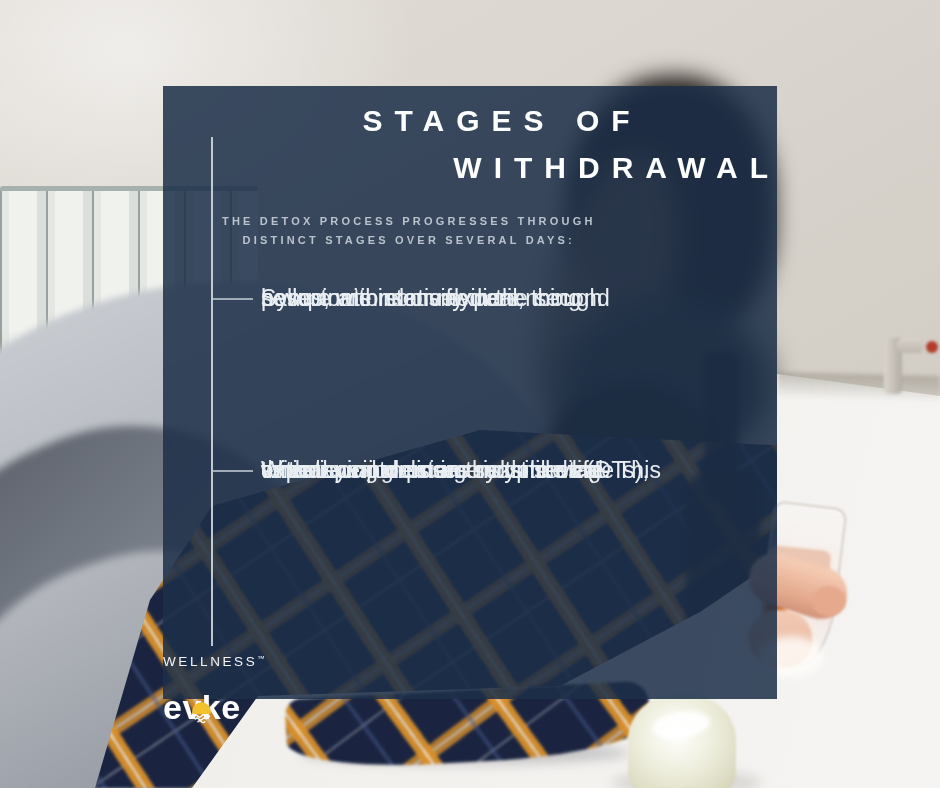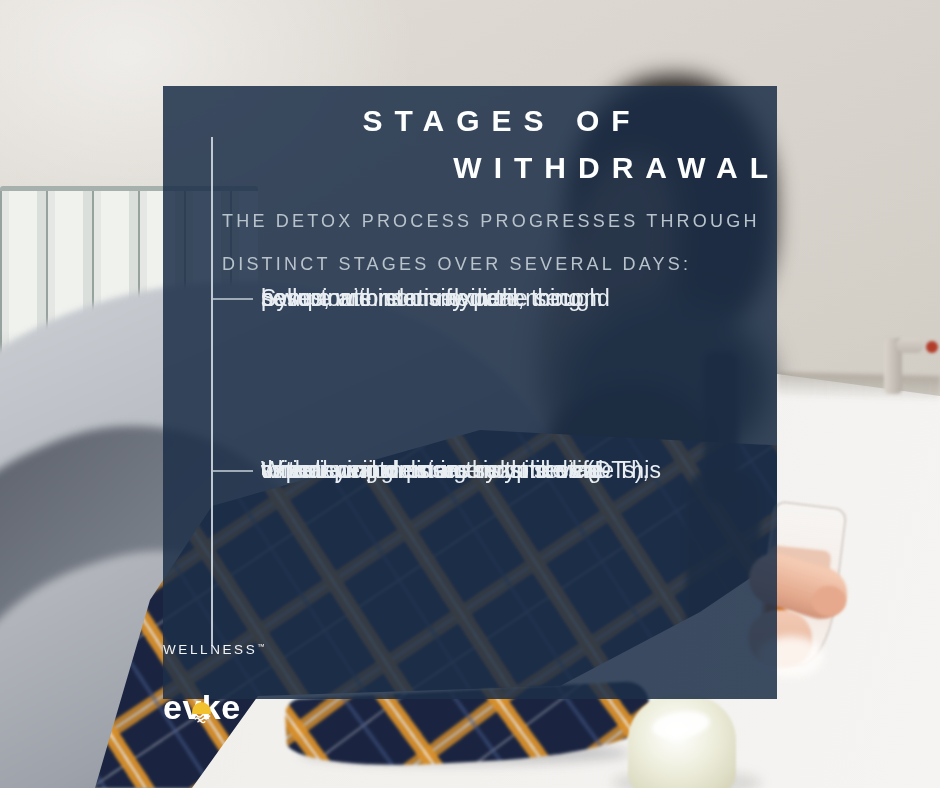--- a/index.html
+++ b/index.html
@@ -74,36 +74,36 @@
     background:linear-gradient(#f4cab2 10%,#e3a98d 70%,#d1937a 100%);border-radius:26px;filter:blur(1.5px);}
   .finger-tip{left:812px;top:586px;width:34px;height:30px;background:#e6a98d;border-radius:50%;filter:blur(1.5px);}
   .thumb{left:748px;top:610px;width:64px;height:58px;background:linear-gradient(#f3cab4,#e4b49b);border-radius:50% 50% 45% 55%;filter:blur(1.5px);}
   .knuckle-hl{left:758px;top:636px;width:66px;height:42px;background:rgba(255,253,250,0.85);border-radius:50%;filter:blur(4px);}
 
   
   .card{left:163px;top:86px;width:614px;height:613px;background:rgba(28,46,72,0.86);}
   .vline{left:48px;top:51px;width:1.5px;height:509px;background:rgba(208,216,224,0.9);}
   .card-title{left:49px;top:11px;width:556px;text-align:center;color:#fdfefe;
     font-size:30px;line-height:47px;font-weight:700;letter-spacing:12px;padding-left:12px;white-space:nowrap;}
-  .card-sub{left:59px;top:126px;color:#b9c3cc;font-size:18px;line-height:19px;
-    letter-spacing:3.2px;font-weight:400;white-space:nowrap;}
+  .card-sub{left:59px;top:126px;color:#b9c3cc;font-size:11px;line-height:19px;
+    letter-spacing:3.2px;font-weight:700;white-space:nowrap;text-align:center;}
   .dash{left:50px;width:40px;height:1.5px;background:rgba(165,177,188,0.95);}
   .dash-1{top:212px;}
   .dash-2{top:384px;}
   .bullet-text{left:98px;color:#e9eef3;font-size:23px;line-height:28.4px;
     font-weight:400;letter-spacing:0.2px;white-space:nowrap;}
   .bullet-1{top:198px;}
   .bullet-2{top:370px;}
   .bullet-text div{position:static;}
 
   .logo{left:0;top:555px;width:614px;text-align:center;}
   .brand-line{position:static;display:flex;align-items:center;justify-content:center;
     color:#ffffff;font-size:34px;font-weight:700;letter-spacing:0.5px;height:36px;margin-top:48px;}
   .sun-icon{position:static;width:25px;height:25px;margin:8px 1px 0 1px;display:inline-block;}
-  .brand-sub{position:static;margin-top:1px;color:#f3f5f7;font-size:13.5px;letter-spacing:2.6px;font-weight:400;}
+  .brand-sub{position:static;margin-top:13px;color:#f3f5f7;font-size:13.5px;letter-spacing:2.6px;font-weight:400;}
   .tm{position:static;font-size:7.5px;vertical-align:6px;letter-spacing:0;}
 </style>
 </head>
 <body>
 
 <div id="stage">
 
   <div class="wall"></div>
   <div class="wall-glow"></div>
   <div class="radiator"></div>
@@ -145,21 +145,21 @@
   <div class="card">
     <div class="vline"></div>
 
     <div class="card-title">
       <div style="position:static;">STAGES OF</div>
       <div style="position:static;text-align:right;">WITHDRAWAL</div>
     </div>
 
     <div class="card-sub">
       <div style="position:static;">THE DETOX PROCESS PROGRESSES THROUGH</div>
-      <div style="position:static;margin-top:24px;">DISTINCT STAGES OVER SEVERAL DAYS:</div>
+      <div style="position:static;">DISTINCT STAGES OVER SEVERAL DAYS:</div>
     </div>
 
     <div class="dash dash-1"></div>
     <div class="bullet-text bullet-1">
       <div>Symptoms intensify in the second</div>
       <div>poses, with some experiencing</div>
       <div>hallucinations or medical, though</div>
       <div>severe are relatively rare</div>
     </div>
 

